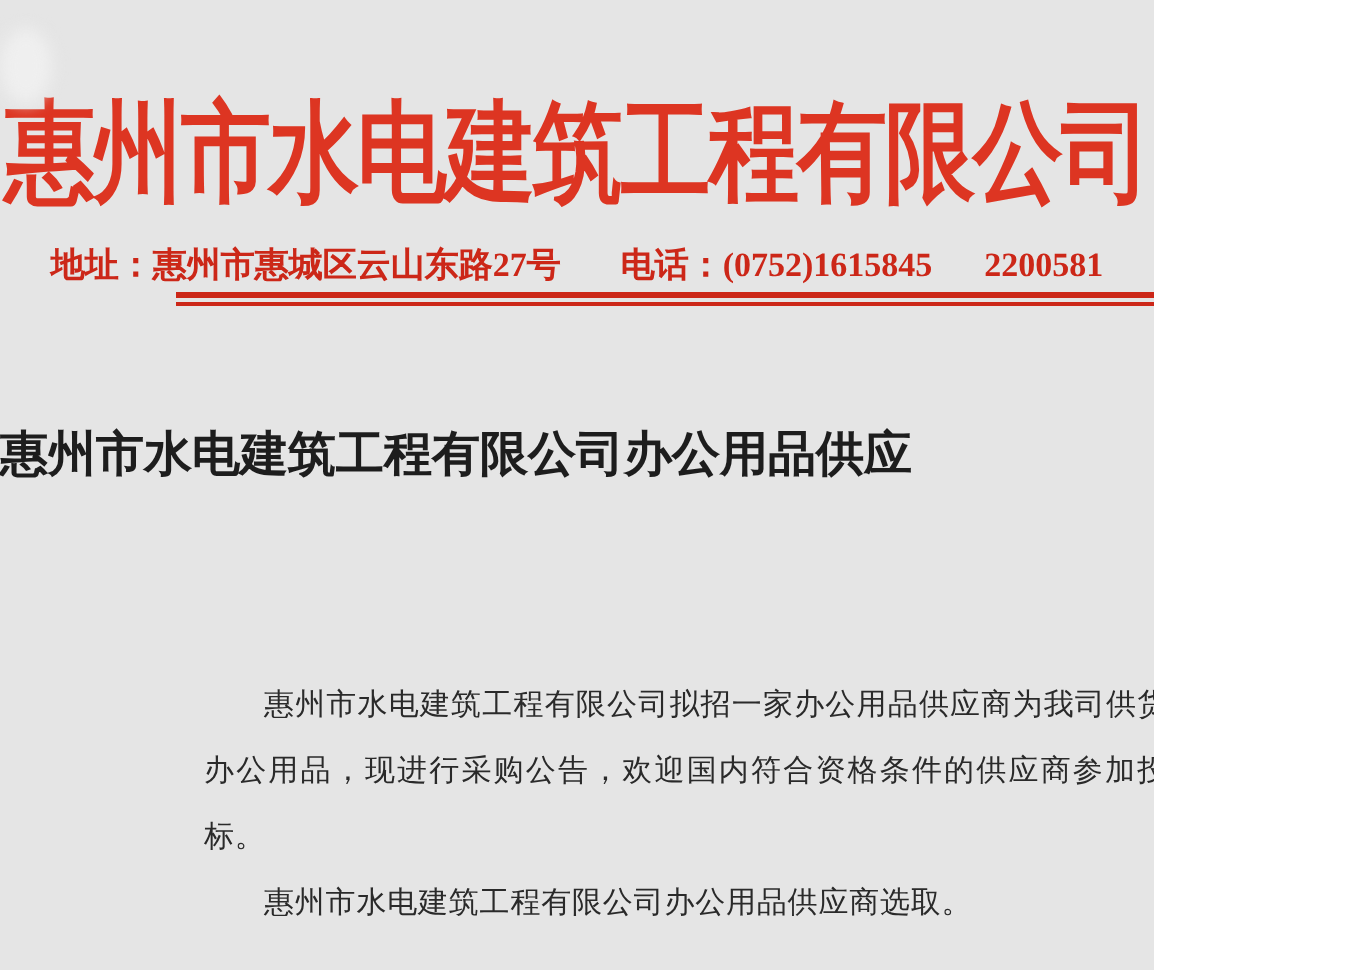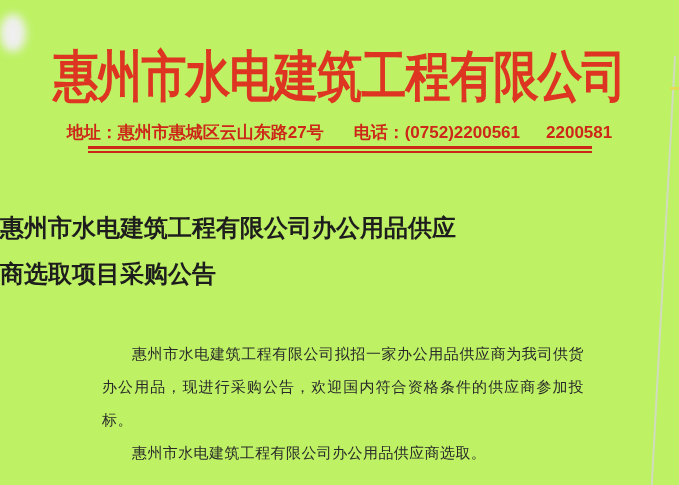--- a/index.html
+++ b/index.html
@@ -1,23 +1,23 @@
 <!DOCTYPE html>
 <html><head>
 <meta charset="utf-8">
 <title>Document</title>
 <style>
   html, body { margin: 0; padding: 0; background: #ffffff; }
   .page {
     position: relative;
-    width: 679px;
+    width: 577px;
     height: 485px;
-    background: #bef264;
+    background: #e5e5e5;
     overflow: hidden;
-    font-family: Liberation Sans, sans-serif;
+    font-family: Liberation Serif, serif;
   }
 
   
   .company-name {
     position: absolute;
     top: 40px; left: 0; right: 0;
     text-align: center;
     font-size: 45px;
     font-weight: bold;
     color: #dd3522;
@@ -107,34 +107,33 @@
 </head>
 <body>
 
 <div class="page">
 
   <header>
     <div class="company-name">惠州市水电建筑工程有限公司</div>
 
     <div class="contact-row">
       <span class="seg">地址：惠州市惠城区云山东路27号</span>
-      <span class="seg">电话：(0752)2200561</span>
+      <span class="seg">电话：(0752)1615845</span>
       <span class="seg alt">2200581</span>
     </div>
 
     <div class="rule">
       <div class="rule-thick"></div>
       <div class="rule-thin"></div>
     </div>
   </header>
 
   <main>
     <h1 class="doc-title">
       <span class="title-line">惠州市水电建筑工程有限公司办公用品供应</span>
-      <span class="title-line">商选取项目采购公告</span>
     </h1>
 
     <div class="doc-text">
       <p>惠州市水电建筑工程有限公司拟招一家办公用品供应商为我司供货办公用品，现进行采购公告，欢迎国内符合资格条件的供应商参加投标。</p>
       <p>惠州市水电建筑工程有限公司办公用品供应商选取。</p>
     </div>
   </main>
 
   <div class="corner-smudge"></div>
   <div class="scan-edge"></div>

